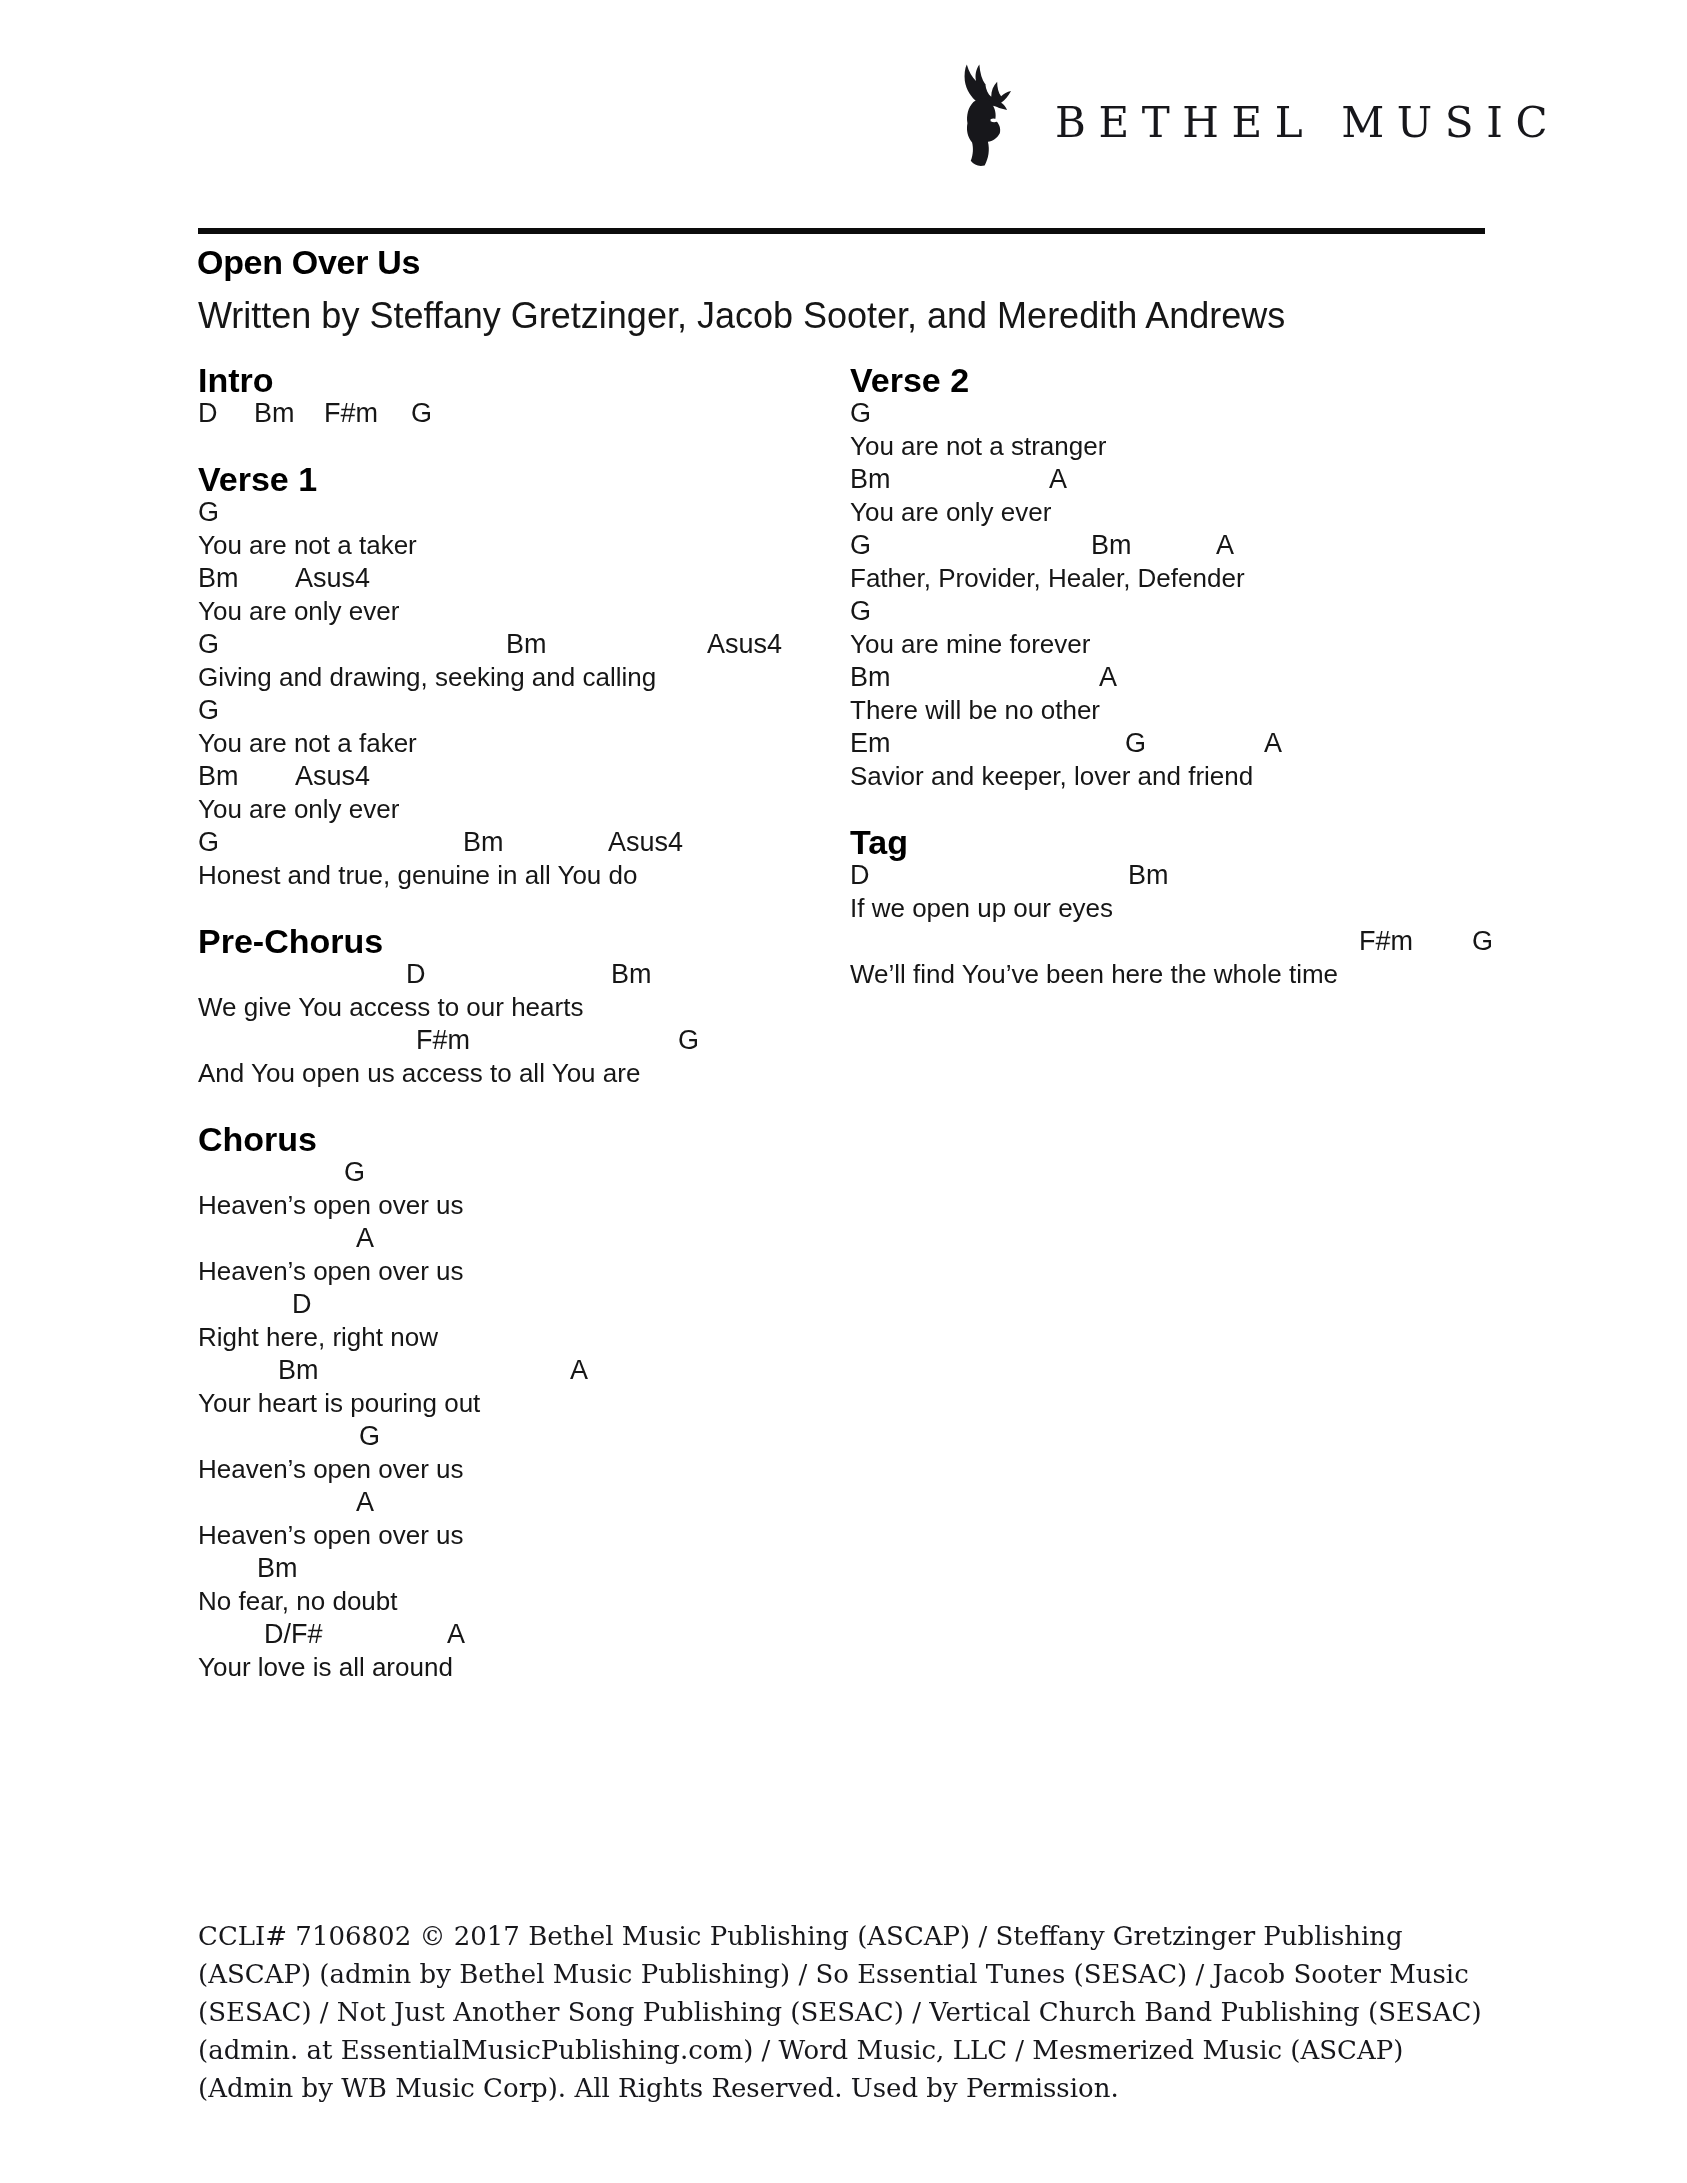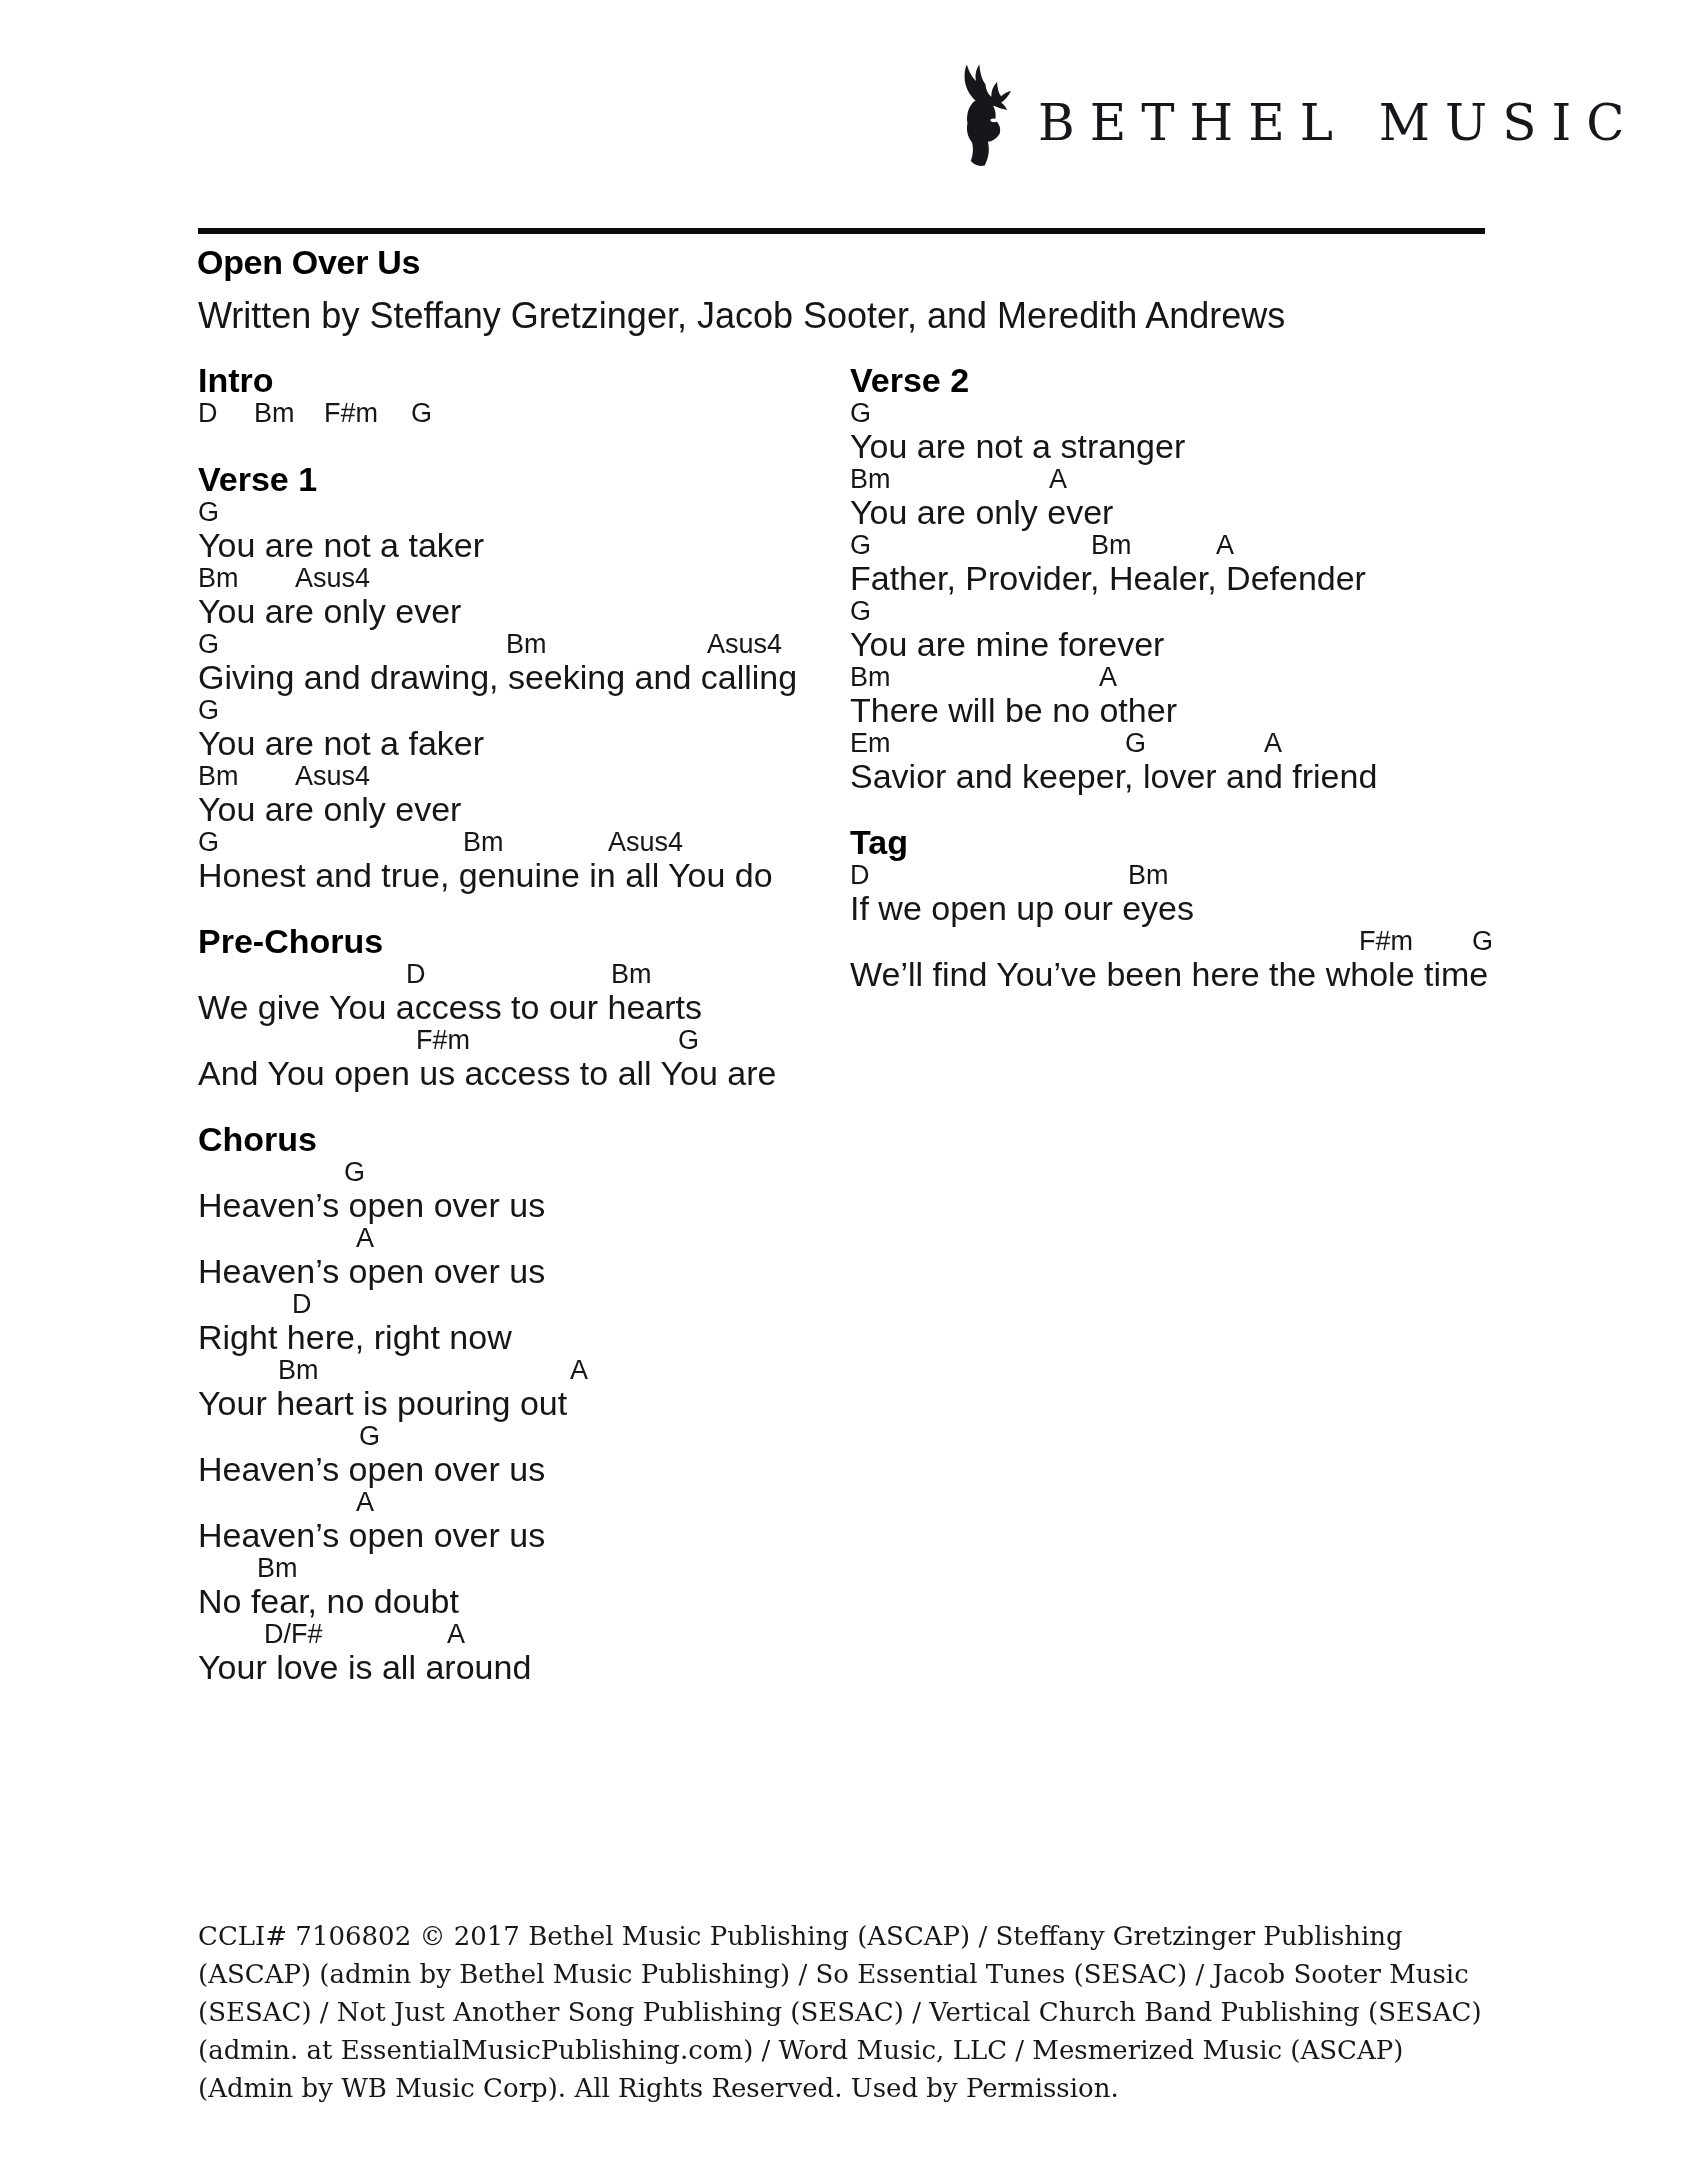--- a/index.html
+++ b/index.html
@@ -4,40 +4,40 @@
 <style>
   html,body{margin:0;padding:0;}
   body{
     width:1687px;height:2183px;background:#ffffff;position:relative;
     font-family:"Liberation Sans",sans-serif;color:#111;overflow:hidden;
   }
   
   .logo{position:absolute;left:947px;top:44px;height:139px;display:flex;align-items:center;}
   .logo svg{height:138px;width:auto;display:block;}
   .wordmark{
-    font-family:"DejaVu Serif",serif;font-size:50px;letter-spacing:0.30em;
-    color:#17171b;margin-left:25px;white-space:nowrap;transform:translateY(9.3px);
+    font-family:"DejaVu Serif",serif;font-size:42px;letter-spacing:0.30em;
+    color:#17171b;margin-left:42px;white-space:nowrap;transform:translateY(9.3px);
   }
   .rule{position:absolute;left:198px;top:228px;width:1287px;height:6px;background:#0c0c0c;}
   .title{
     position:absolute;left:197px;top:243px;font-size:34px;font-weight:bold;
     letter-spacing:-0.3px;color:#000;
   }
   .byline{position:absolute;left:198px;top:295px;font-size:36px;color:#161616;}
   
   .col{position:absolute;top:364px;}
   .col-left{left:198px;width:638px;}
   .col-right{left:850px;width:668px;}
   .song-section{margin:0 0 33px 0;}
   .sec-heading{font-size:34px;font-weight:bold;line-height:33px;margin:0;color:#000;}
   .chord-line{position:relative;height:33px;}
   .chord{
     position:absolute;top:0;font-size:27px;line-height:33px;color:#161616;white-space:pre;
   }
-  .lyric-line{font-size:34px;line-height:33px;color:#161616;white-space:nowrap;}
+  .lyric-line{font-size:26px;line-height:33px;color:#161616;white-space:nowrap;}
   
   .copyright{
     position:absolute;left:198px;top:1917px;width:1297px;
     font-family:"DejaVu Serif",serif;font-size:26px;line-height:38px;color:#17171b;
   }
 </style>
 </head>
 <body>
 
 <div class="logo">

